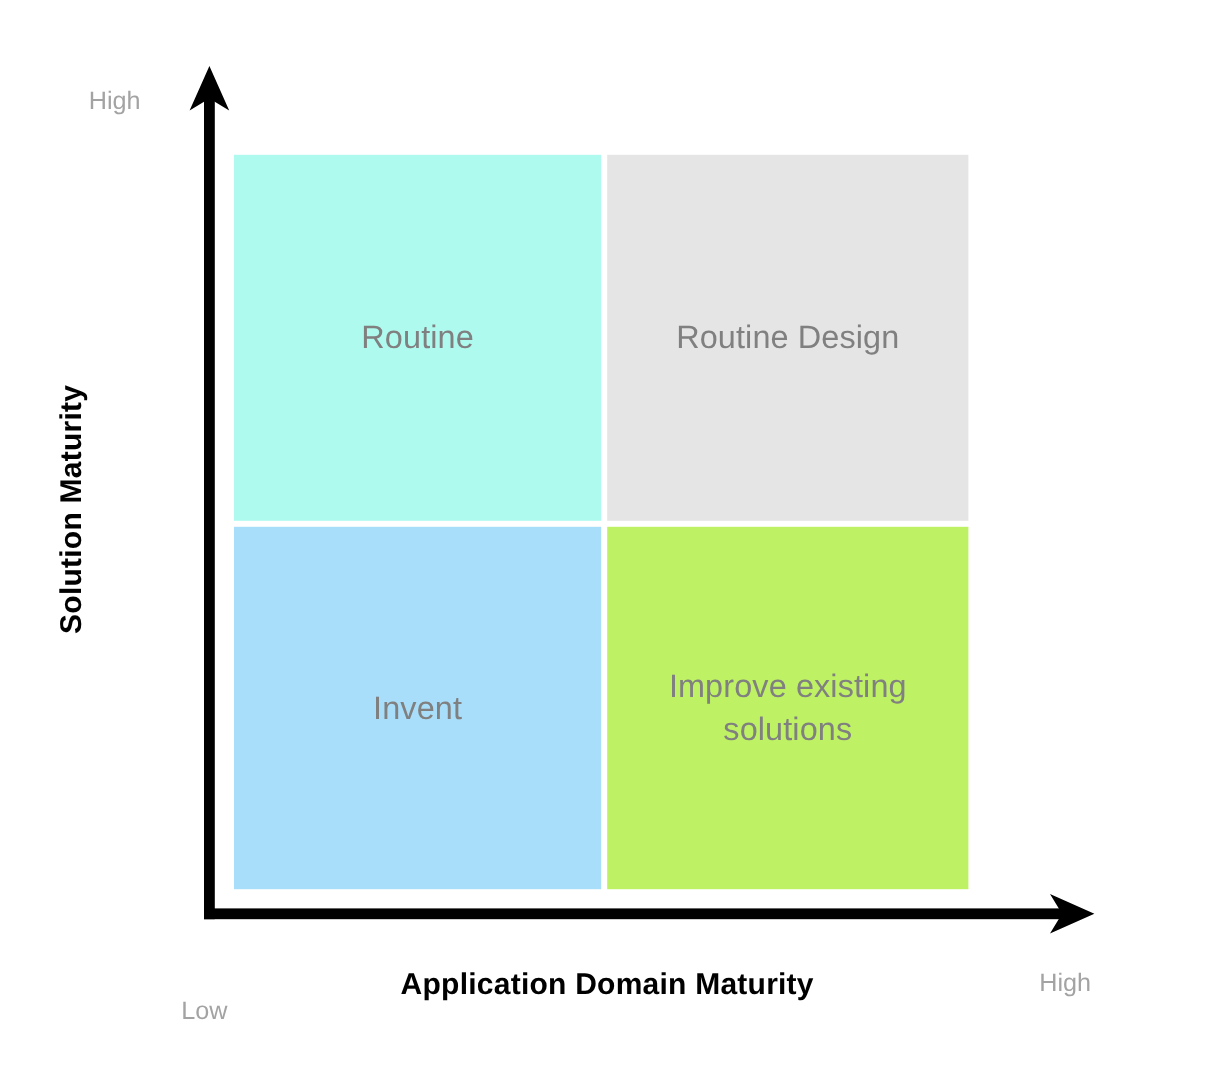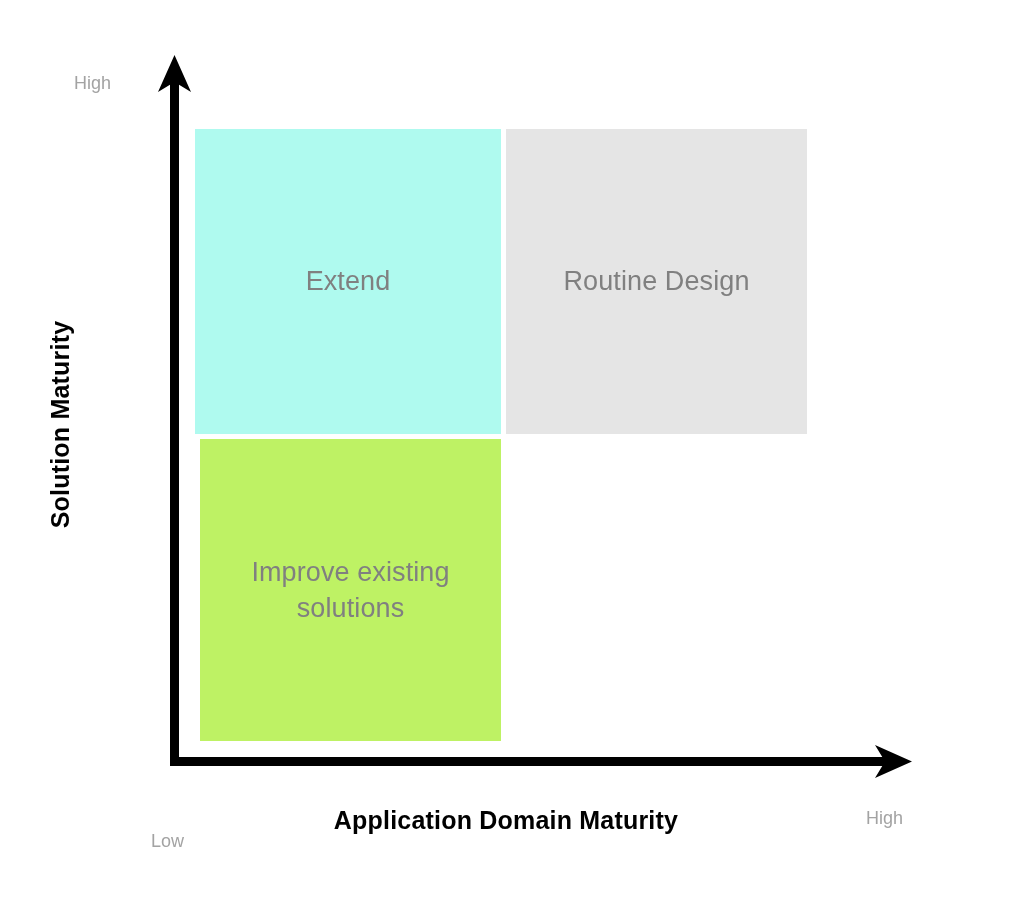--- a/index.html
+++ b/index.html
@@ -90,21 +90,21 @@
     font-weight: bold;
     letter-spacing: 0.2px;
     transform: rotate(-90deg);
     transform-origin: center center;
   }
 
   
   .endpoint {
     position: absolute;
     color: #a3a3a3;
-    font-size: 18px;
+    font-size: 21px;
     font-weight: 400;
     white-space: nowrap;
   }
   .endpoint-y-high { left: 74px;  top: 73px; }
   .endpoint-x-low  { left: 151px; top: 787px; margin-top: 44px; }
   .endpoint-x-high { left: 866px; top: 808px; }
 </style>
 </head>
 <body>
 
@@ -116,24 +116,27 @@
 
     <rect x="170" y="757" width="725" height="9" fill="#000000"></rect>
 
     <polygon points="174.5,55 191,92 174.5,82 158,92" fill="#000000"></polygon>
 
     <polygon points="912,761.5 875,778 885,761.5 875,745" fill="#000000"></polygon>
   </svg>
 
   <div class="matrix">
     <div class="cell cell-tl" style="background: rgb(175, 250, 239);">
-      <span class="cell-label">Extend</span>
+      <span class="cell-label">Routine</span>
     </div>
     <div class="cell cell-tr" style="background: #e5e5e5;">
       <span class="cell-label">Routine Design</span>
+    </div>
+    <div class="cell cell-bl" style="background: rgb(168, 222, 250);">
+      <span class="cell-label">Invent</span>
     </div>
     <div class="cell cell-br" style="background: #bef264;">
       <span class="cell-label">Improve existing
 solutions</span>
     </div>
   </div>
 
   <div class="x-title">
     <span class="x-title-inner">Application Domain Maturity</span>
   </div>

